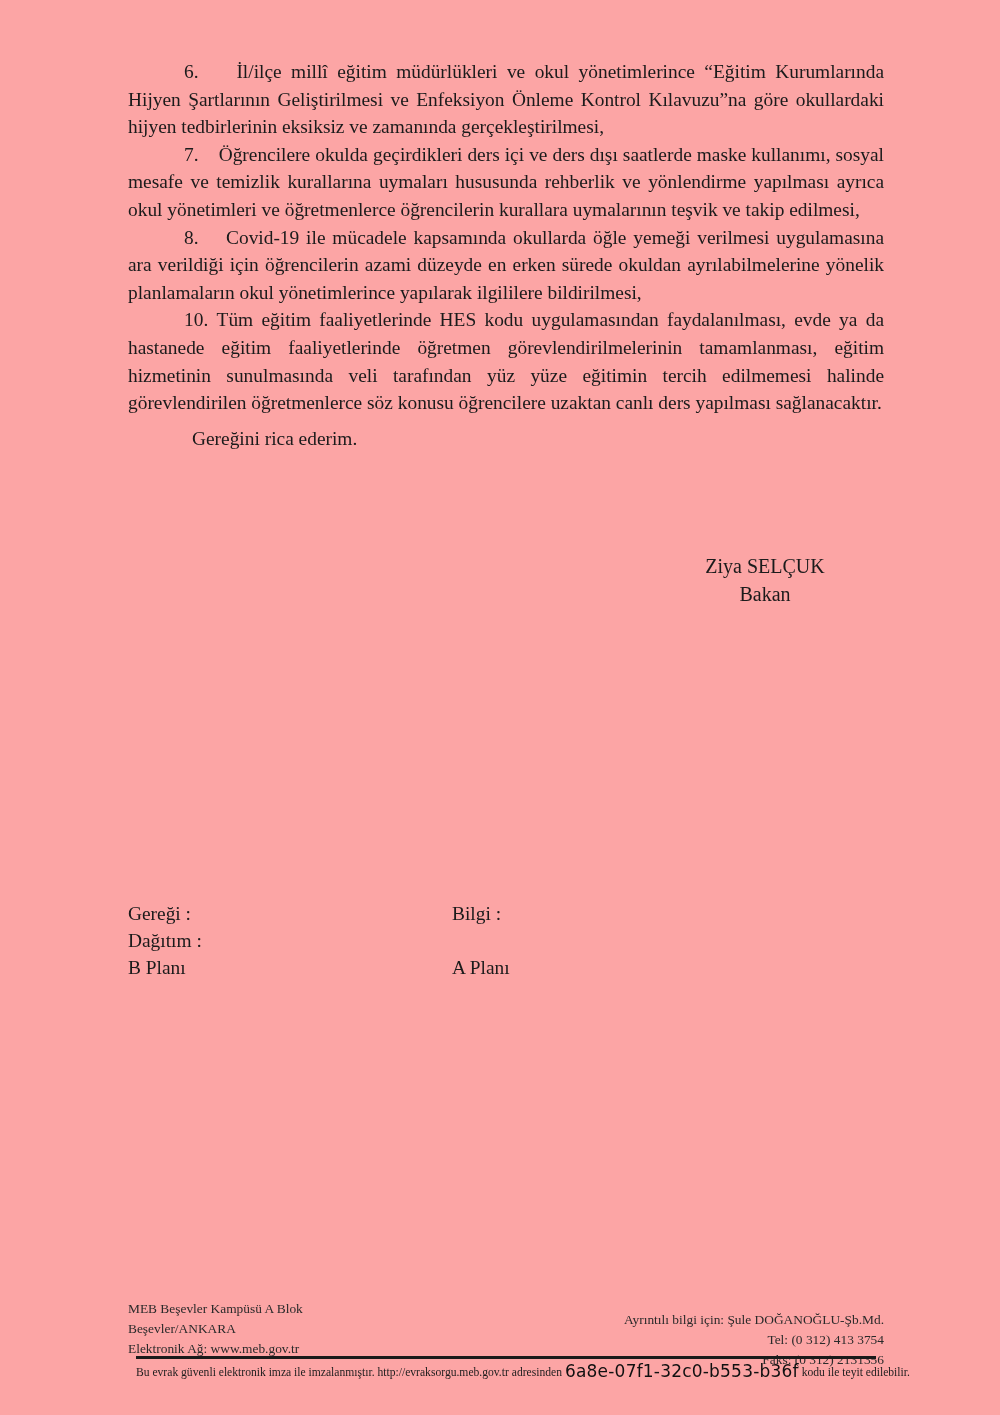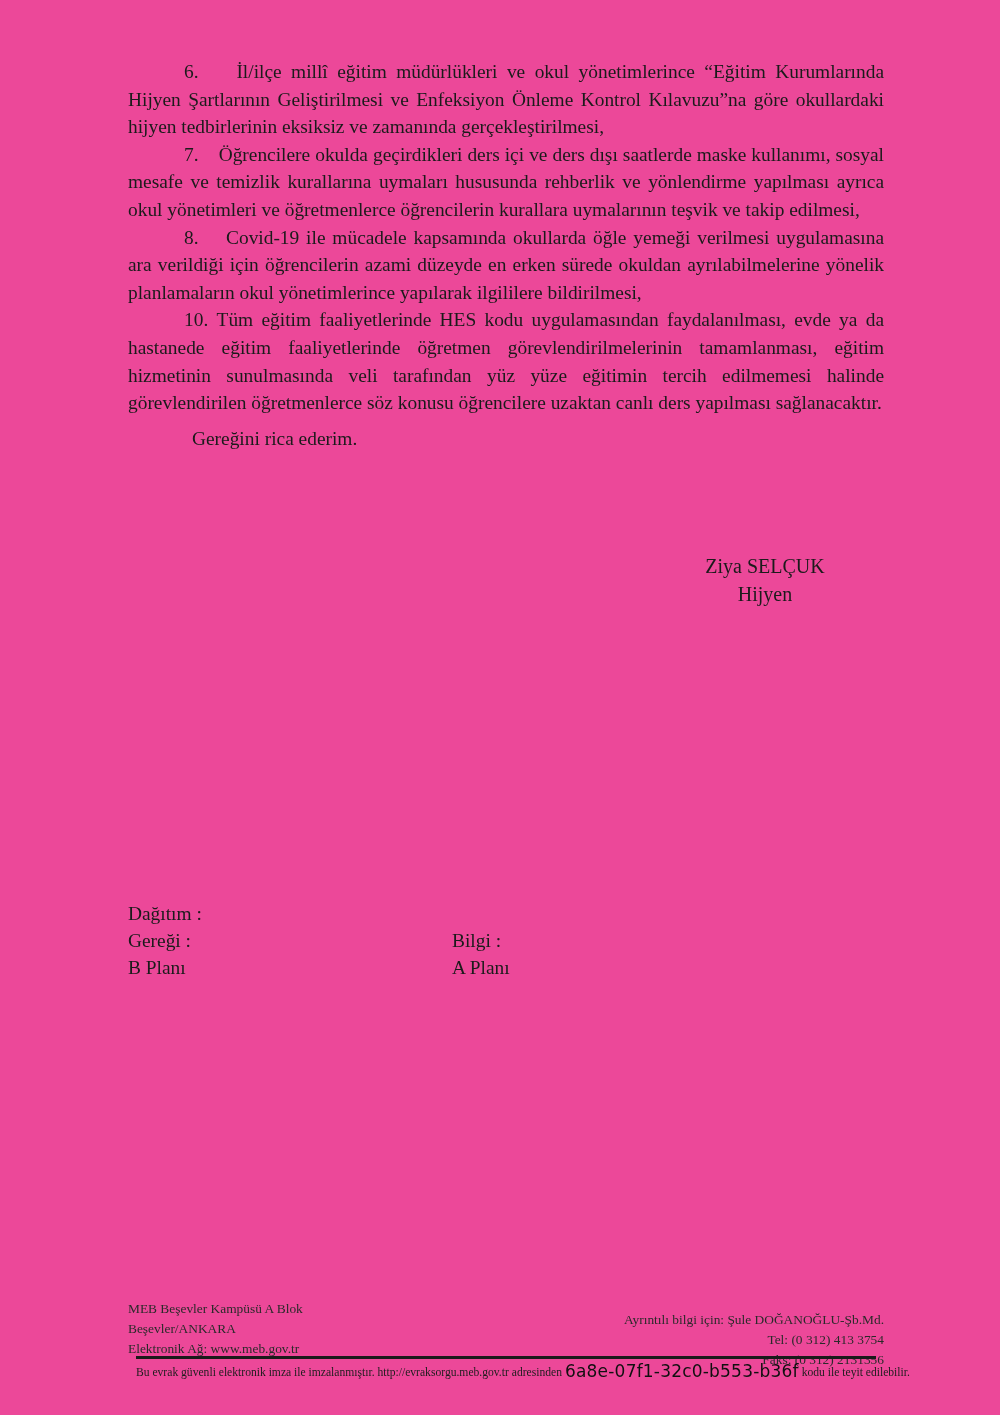--- a/index.html
+++ b/index.html
@@ -7,21 +7,21 @@
     margin: 0;
     padding: 0;
     background: #ffffff;
   }
 
   .page {
     position: relative;
     width: 1000px;
     height: 1415px;
     margin: 0 auto;
-    background: #ec4899;
+    background: #fca5a5;
     font-family: "Liberation Serif", "DejaVu Serif", serif;
     color: #1b1b1b;
     overflow: hidden;
   }
 
   
   .body-block {
     position: absolute;
     left: 128px;
     top: 58px;
@@ -182,30 +182,30 @@
 
     <p class="para">
       <span class="num">10.</span><span>&nbsp;</span><span>Tüm eğitim faaliyetlerinde HES kodu uygulamasından faydalanılması, evde ya da hastanede eğitim faaliyetlerinde öğretmen görevlendirilmelerinin tamamlanması, eğitim hizmetinin sunulmasında veli tarafından yüz yüze eğitimin tercih edilmemesi halinde görevlendirilen öğretmenlerce söz konusu öğrencilere uzaktan canlı ders yapılması sağlanacaktır.</span>
     </p>
 
     <p class="para-closing">Gereğini rica ederim.</p>
   </div>
 
   <div class="signature">
     <span class="sig-name">Ziya SELÇUK</span>
-    <span class="sig-title">Hijyen</span>
+    <span class="sig-title">Bakan</span>
   </div>
 
   <div class="distribution">
-    <div class="dist-row">
-      <span class="dist-left">Dağıtım :</span>
-    </div>
     <div class="dist-row">
       <span class="dist-left">Gereği :</span>
       <span class="dist-right">Bilgi :</span>
+    </div>
+    <div class="dist-row">
+      <span class="dist-left">Dağıtım :</span>
     </div>
     <div class="dist-row">
       <span class="dist-left">B Planı</span>
       <span class="dist-right">A Planı</span>
     </div>
   </div>
 
   <div class="footer">
     <div class="footer-grid">
       <div class="footer-left">

